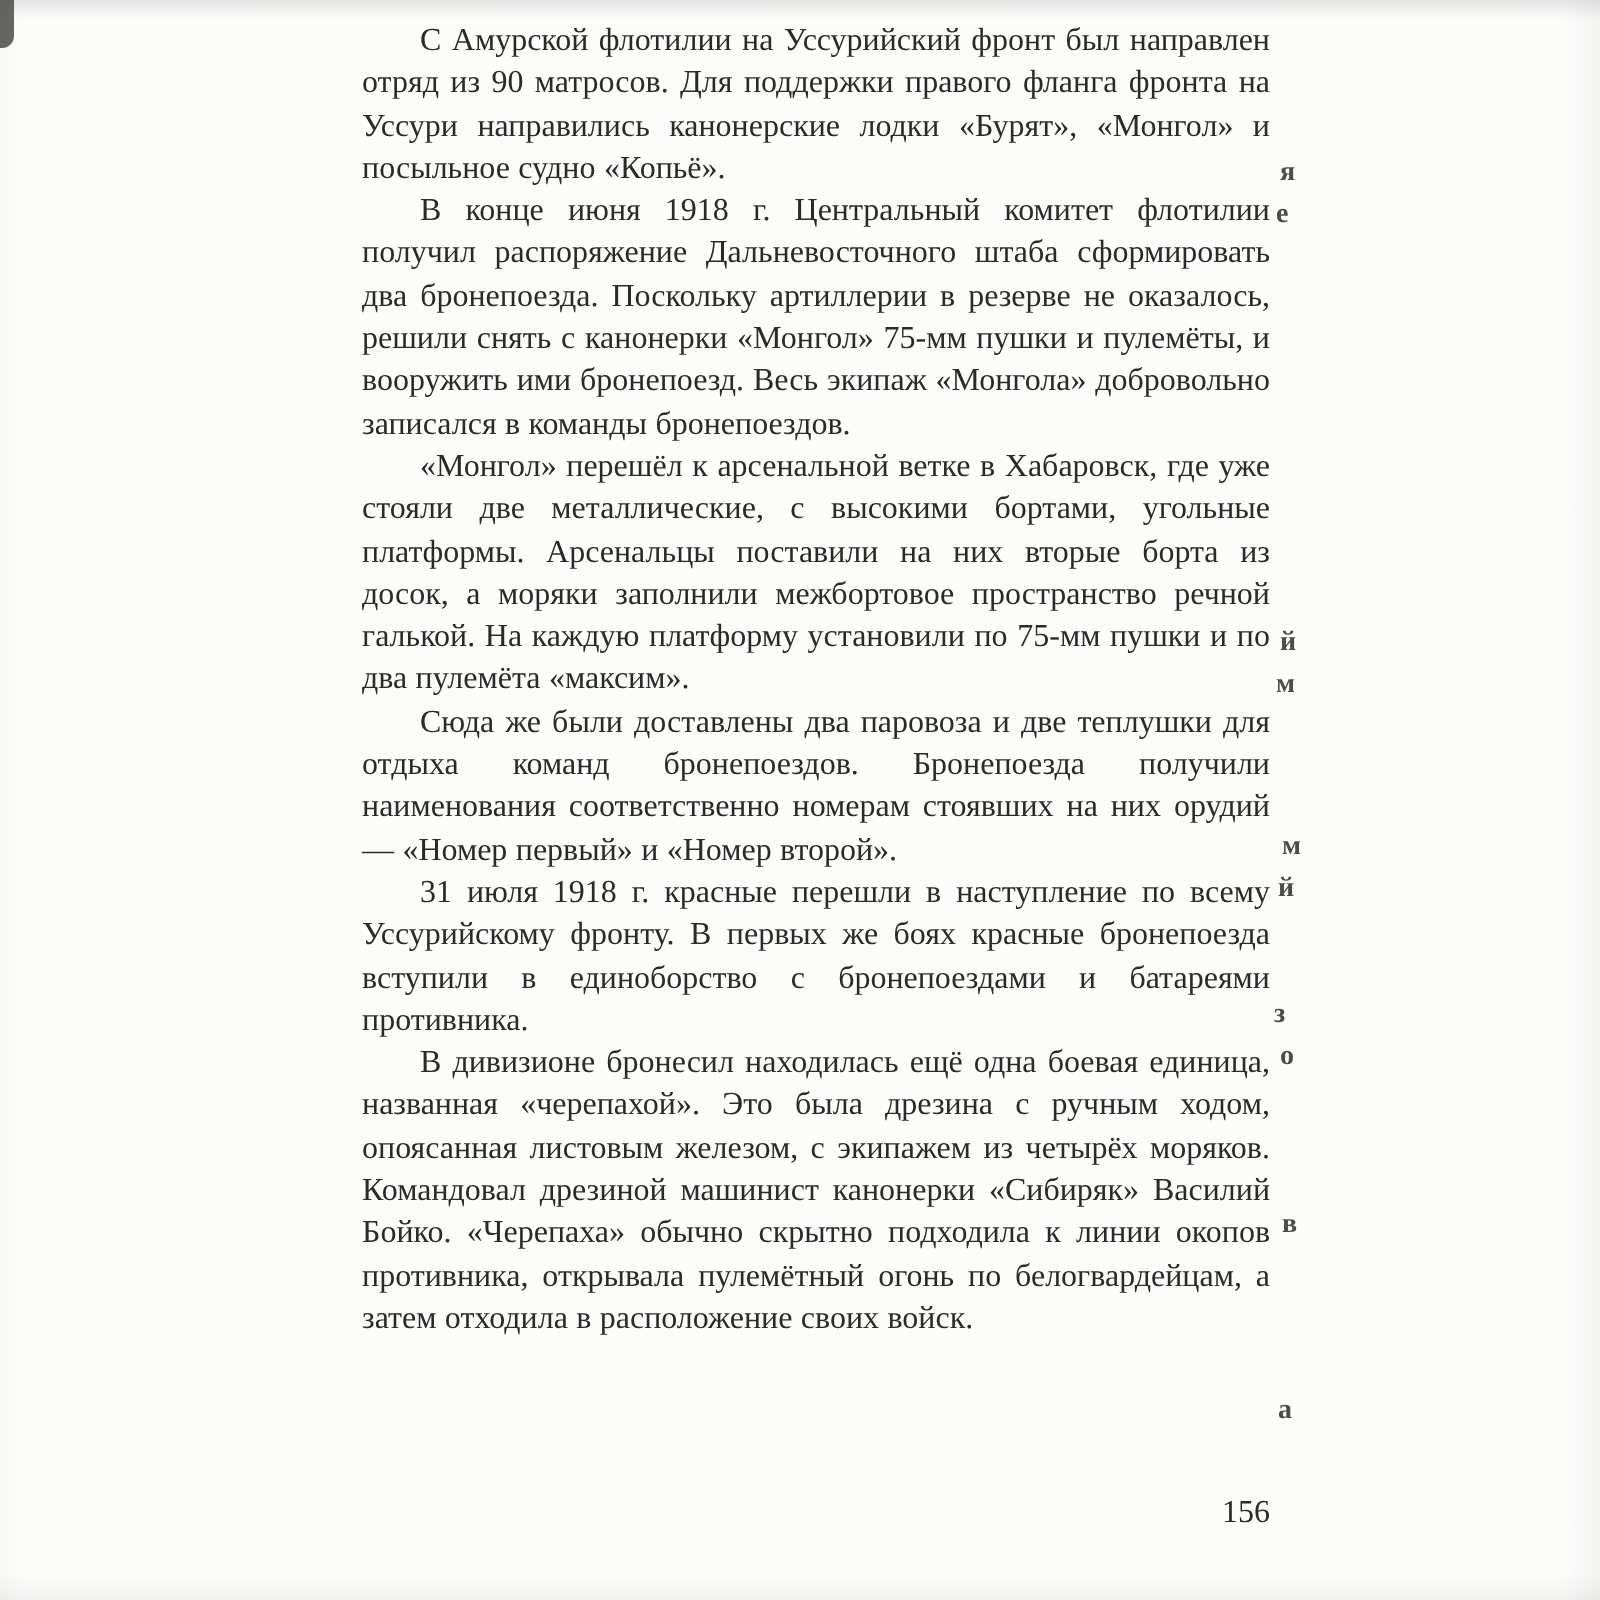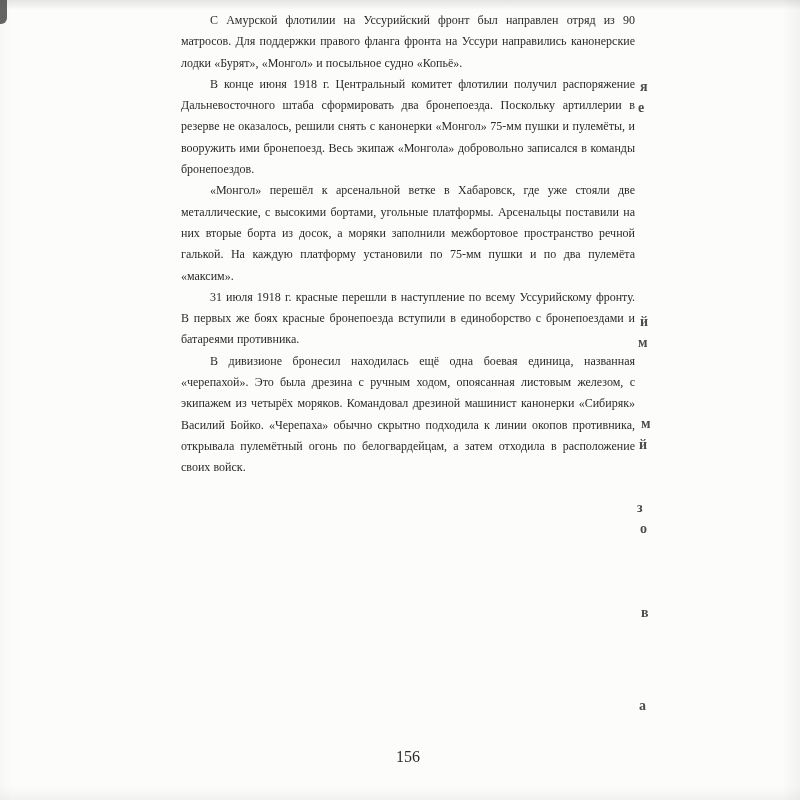--- a/index.html
+++ b/index.html
@@ -34,38 +34,38 @@
     background: #4a4a48;
     border-bottom-right-radius: 6px;
     opacity: 0.85;
   }
   .text-block {
     position: absolute;
     left: 181px;
     top: 10px;
     width: 454px;
     color: #2b2a28;
-    font-size: 12px;
+    font-size: 16px;
     line-height: 21.3px;
     text-align: justify;
     hyphens: auto;
     -webkit-hyphens: auto;
     word-spacing: 0.2px;
   }
   .text-block p {
     margin: 0;
     padding: 0;
     text-indent: 29px;
   }
   .page-number {
     position: absolute;
     left: 181px;
     top: 748px;
     width: 454px;
-    text-align: center;
+    text-align: right;
     color: #2b2a28;
     font-size: 16px;
   }
   .edge-fragments span {
     position: absolute;
     display: block;
     width: 9px;
     height: 15px;
     overflow: hidden;
     color: #3b3a38;
@@ -79,20 +79,21 @@
 <body>
 
 <div class="photo">
 
   <div class="corner-artifact"></div>
 
   <div class="text-block" lang="ru">
     <p>С Амурской флотилии на Уссурийский фронт был направлен отряд из 90 матросов. Для поддержки правого фланга фронта на Уссури направились канонерские лодки «Бурят», «Монгол» и посыльное судно «Копьё».</p>
     <p>В конце июня 1918 г. Центральный комитет флотилии получил распоряжение Дальневосточного штаба сформировать два бронепоезда. Поскольку артиллерии в резерве не оказалось, решили снять с канонерки «Монгол» 75-мм пушки и пулемёты, и вооружить ими бронепоезд. Весь экипаж «Монгола» добровольно записался в команды бронепоездов.</p>
     <p>«Монгол» перешёл к арсенальной ветке в Хабаровск, где уже стояли две металлические, с высокими бортами, угольные платформы. Арсенальцы поставили на них вторые борта из досок, а моряки заполнили межбортовое пространство речной галькой. На каждую платформу установили по 75-мм пушки и по два пулемёта «максим».</p>
+    <p>Сюда же были доставлены два паровоза и две теплушки для отдыха команд бронепоездов. Бронепоезда получили наименования соответственно номерам стоявших на них орудий — «Номер первый» и «Номер второй».</p>
     <p>31 июля 1918 г. красные перешли в наступление по всему Уссурийскому фронту. В первых же боях красные бронепоезда вступили в единоборство с бронепоездами и батареями противника.</p>
     <p>В дивизионе бронесил находилась ещё одна боевая единица, названная «черепахой». Это была дрезина с ручным ходом, опоясанная листовым железом, с экипажем из четырёх моряков. Командовал дрезиной машинист канонерки «Сибиряк» Василий Бойко. «Черепаха» обычно скрытно подходила к линии окопов противника, открывала пулемётный огонь по белогвардейцам, а затем отходила в расположение своих войск.</p>
   </div>
 
   <div class="page-number">156</div>
 
   <div class="edge-fragments">
     <span style="left:640px; top:80px">я</span>
     <span style="left:638px; top:101px">е</span>
     <span style="left:640px; top:315px">й</span>

